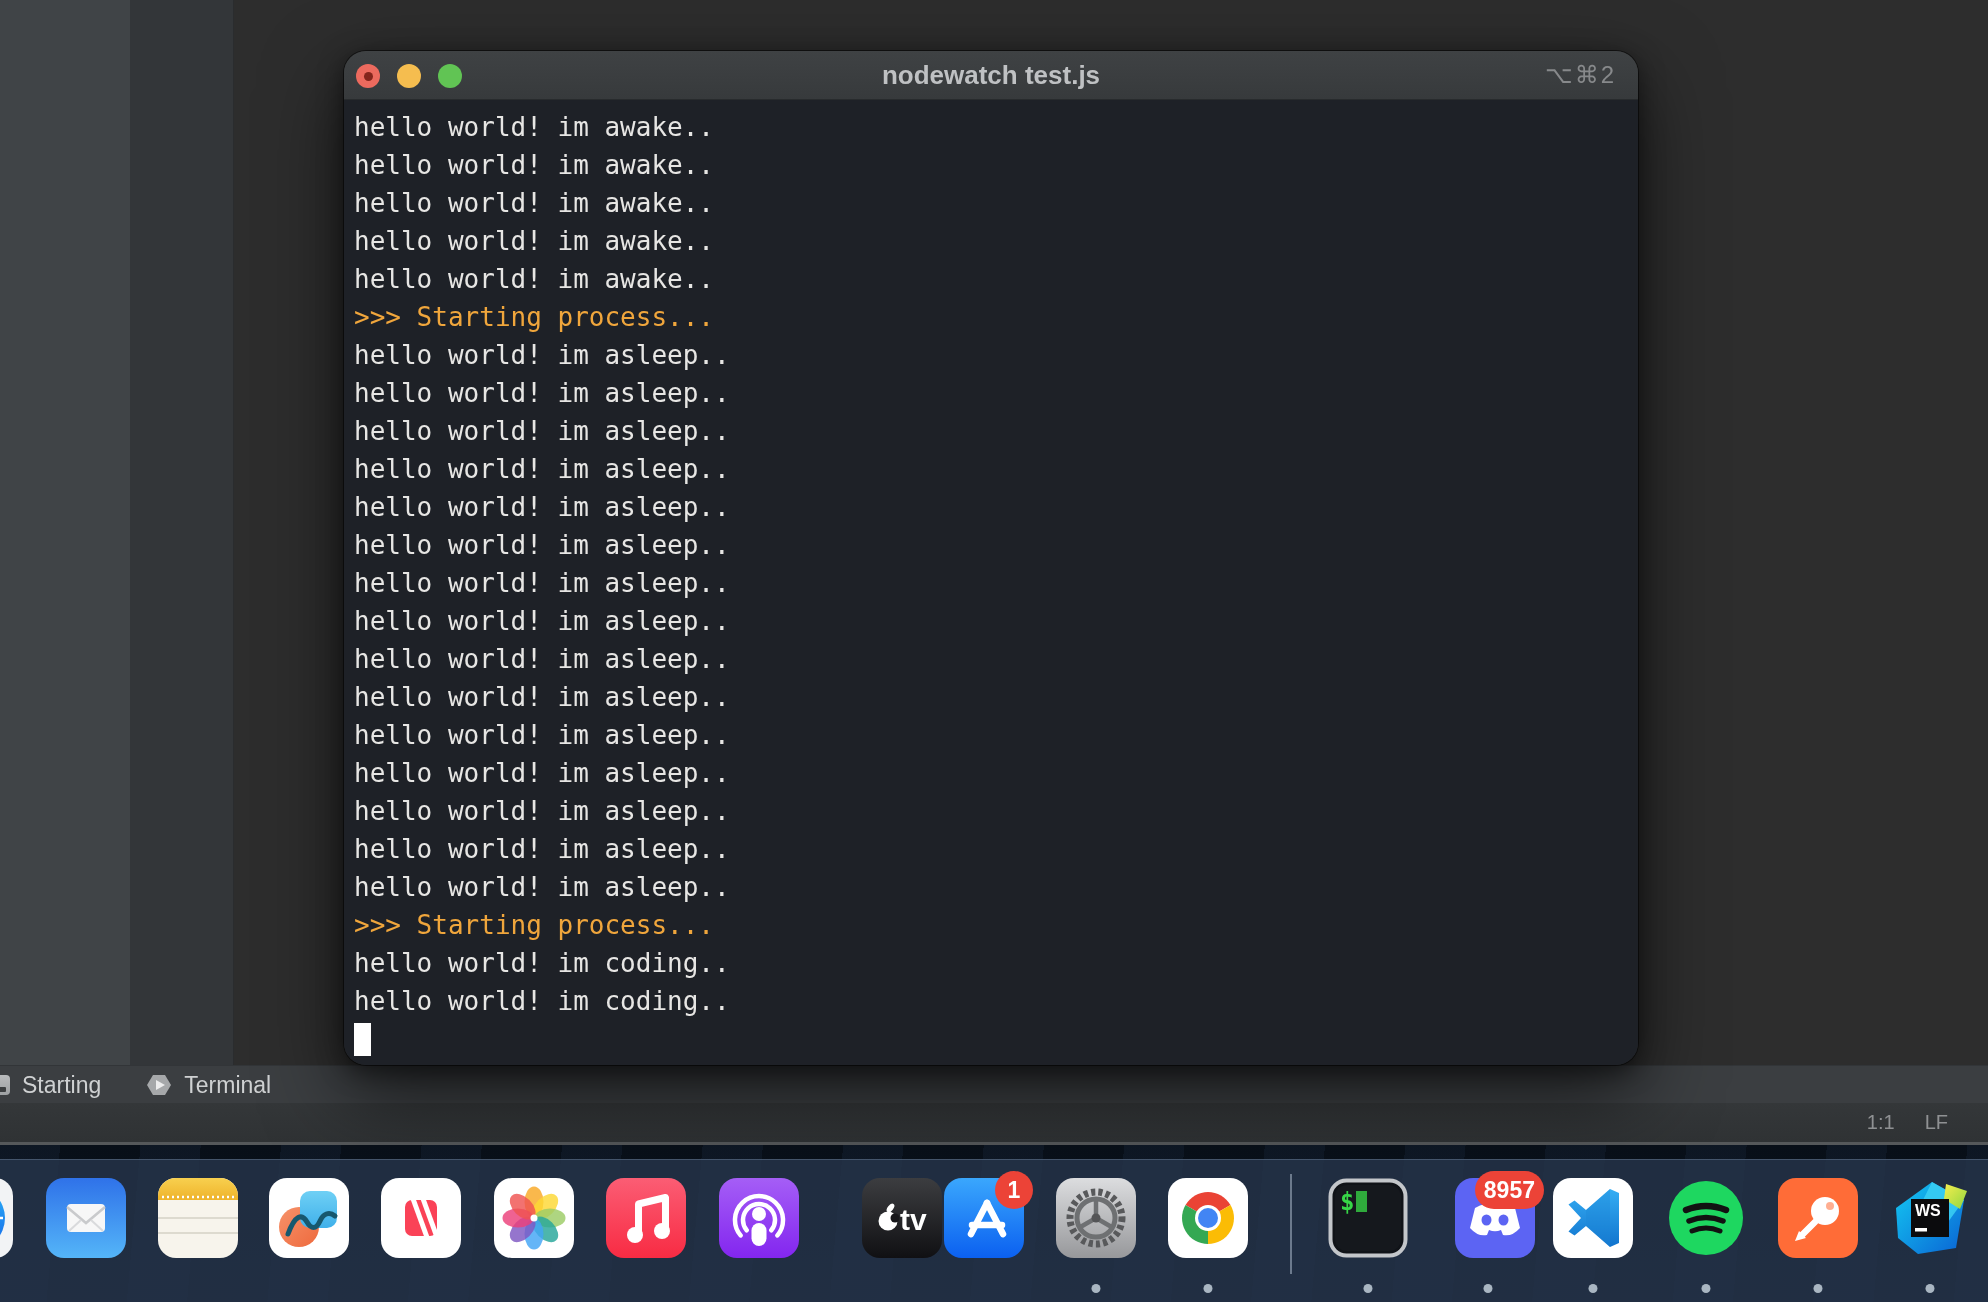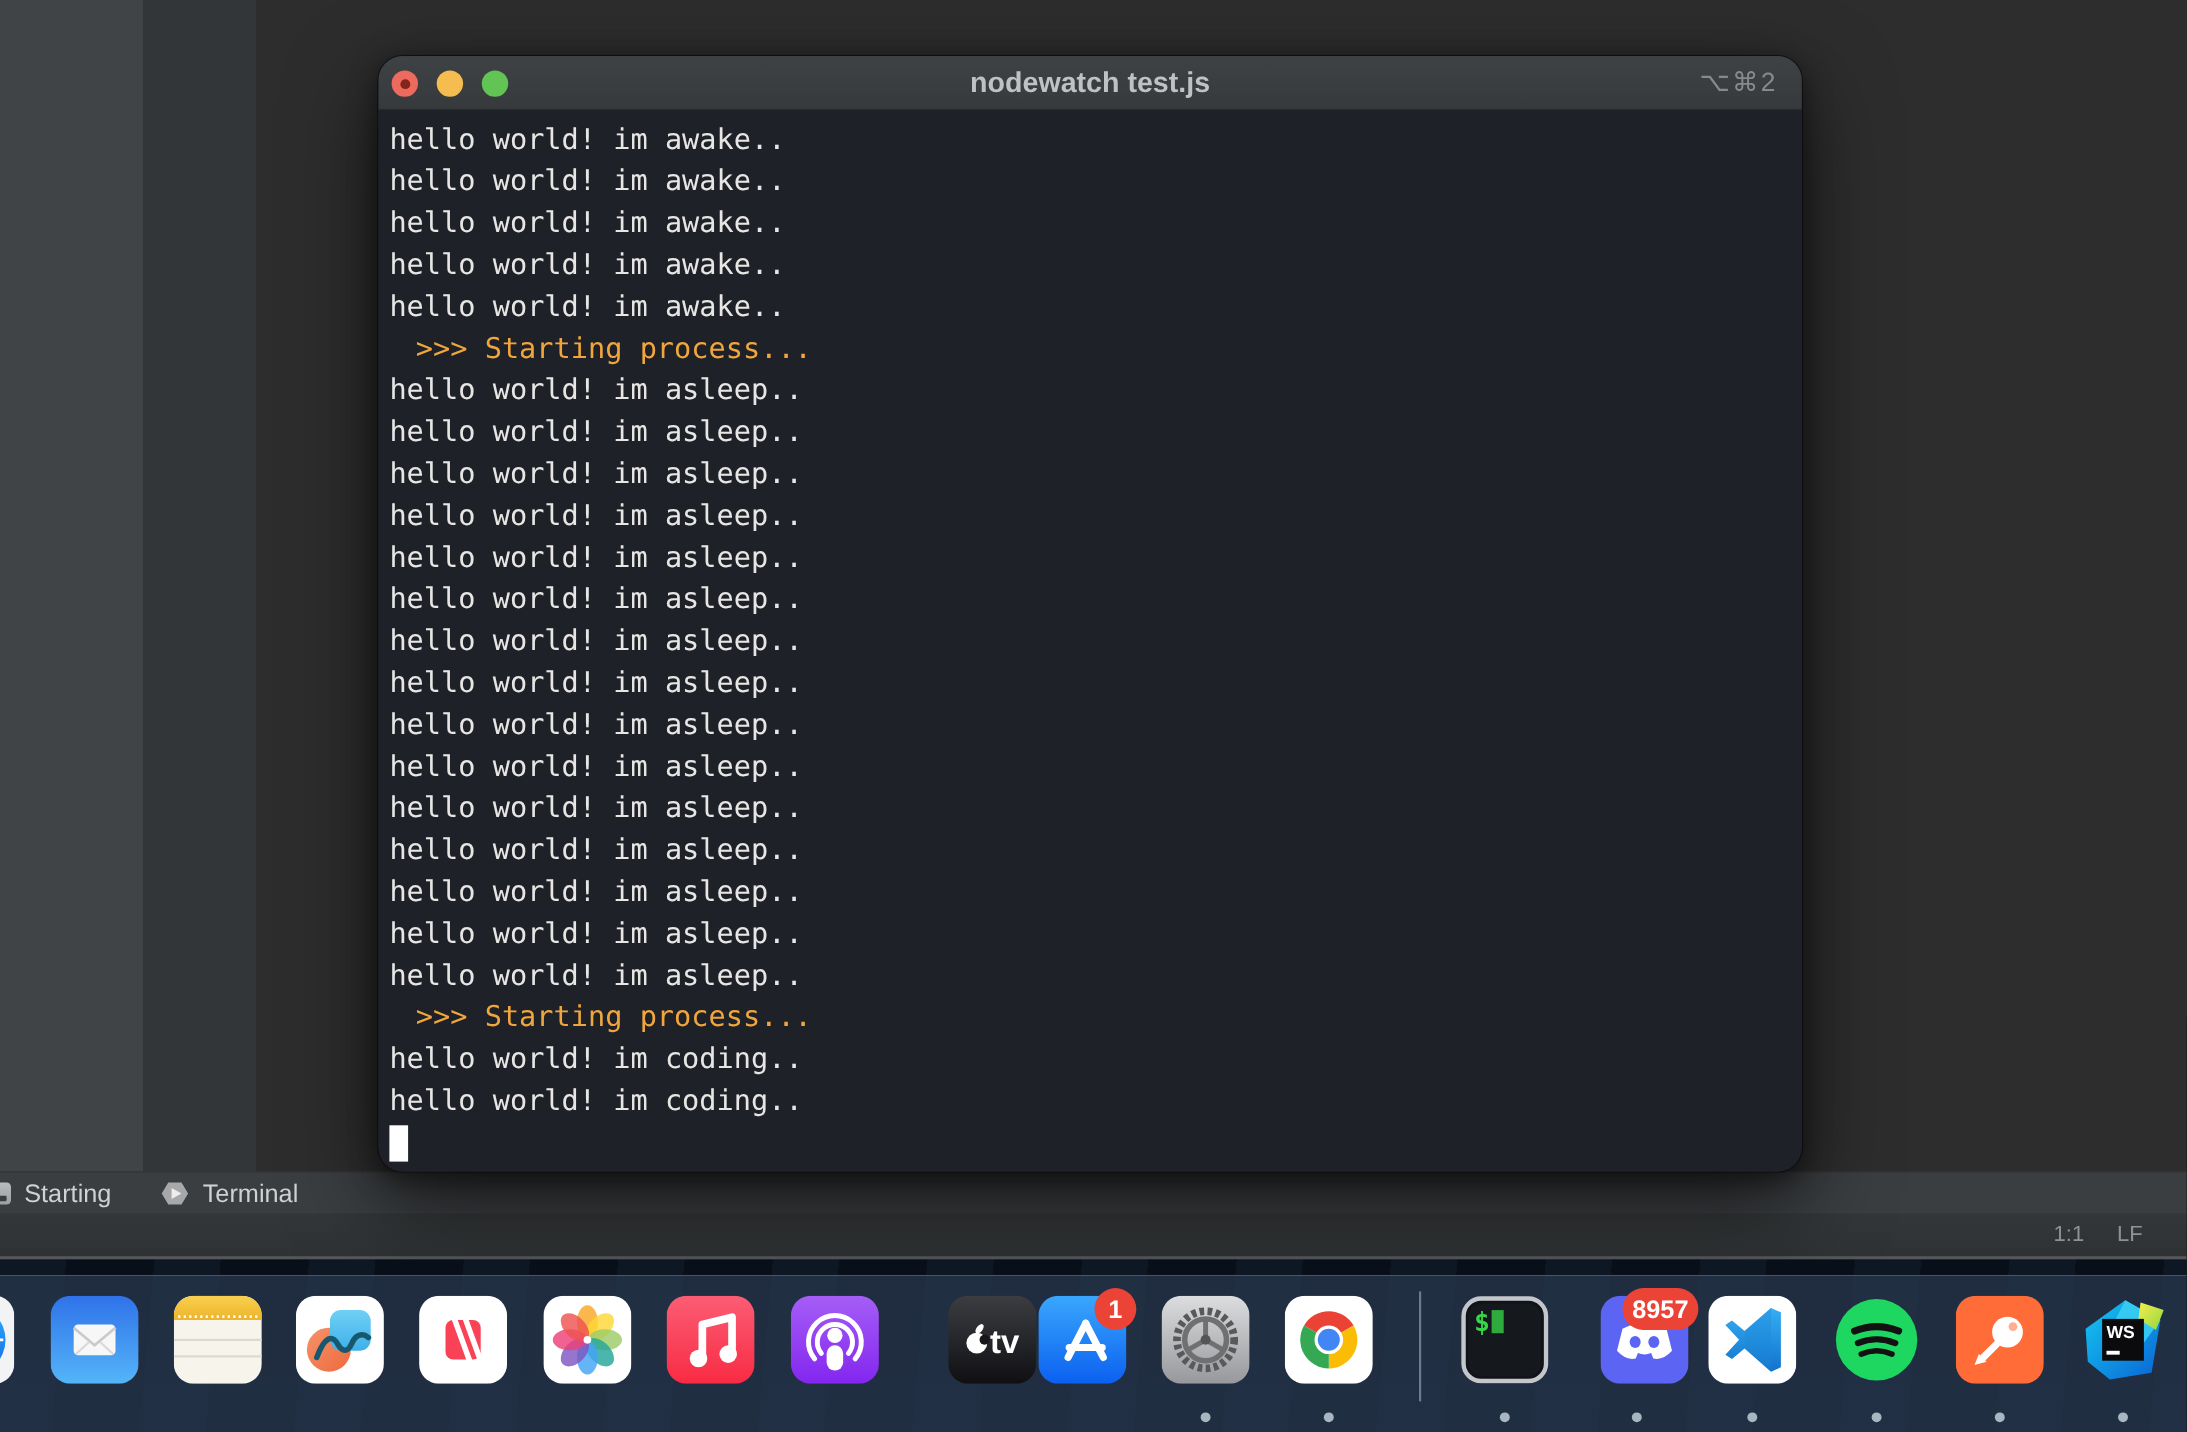--- a/index.html
+++ b/index.html
@@ -35,21 +35,21 @@
   .tl.red::after{content:"";width:9px;height:9px;border-radius:50%;background:#84251c;}
   .tl.yellow{left:396px;background:#f5bd4f;}
   .tl.green{left:437px;background:#61c454;}
   .tl{left:0;} .tl.red{left:12px;} .tl.yellow{left:53px;} .tl.green{left:94px;}
   .win-title{position:absolute;left:0;right:0;text-align:center;color:#bfc1c3;font-weight:bold;font-size:26px;}
   .win-shortcut{position:absolute;right:22px;color:#87898b;font-size:24px;letter-spacing:2px;}
 
   .term-content{height:966px;background:#1e2127;padding:8px 0 0 10px;box-sizing:border-box;
     font-family:"DejaVu Sans Mono","Liberation Mono",monospace;font-size:26px;line-height:38px;color:#e7e6e4;}
   .term-line{white-space:pre;height:38px;}
-  .term-line.hl{color:#f0a63c;margin-left:24px;}
+  .term-line.hl{color:#f0a63c;}
   .term-cursor{display:inline-block;width:17px;height:33px;background:#ffffff;margin-top:3px;}
 
   
   .wallpaper{position:absolute;left:0;top:1145px;width:1988px;height:157px;
     background:
       repeating-linear-gradient(95deg,rgba(40,60,85,.12) 0 60px,rgba(0,0,0,.18) 60px 140px),
       linear-gradient(#0a121d,#0d1624);}
   .dock{position:absolute;left:0;top:1159px;width:1988px;height:143px;
     background:rgba(38,53,74,.82);border-top:1px solid rgba(160,185,215,.28);}
   .dock-item{position:absolute;top:18px;width:80px;height:80px;}

